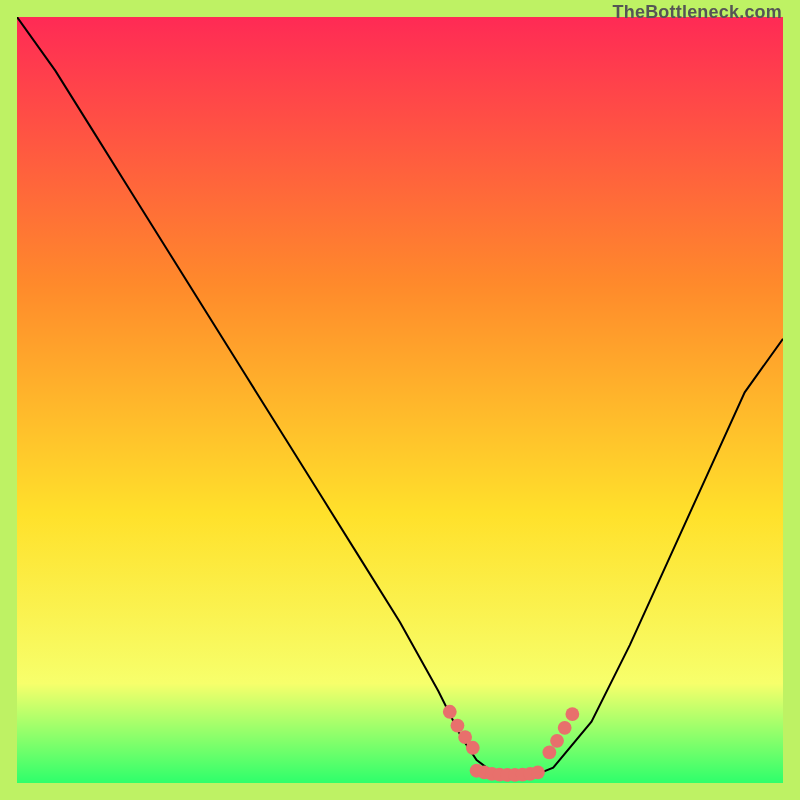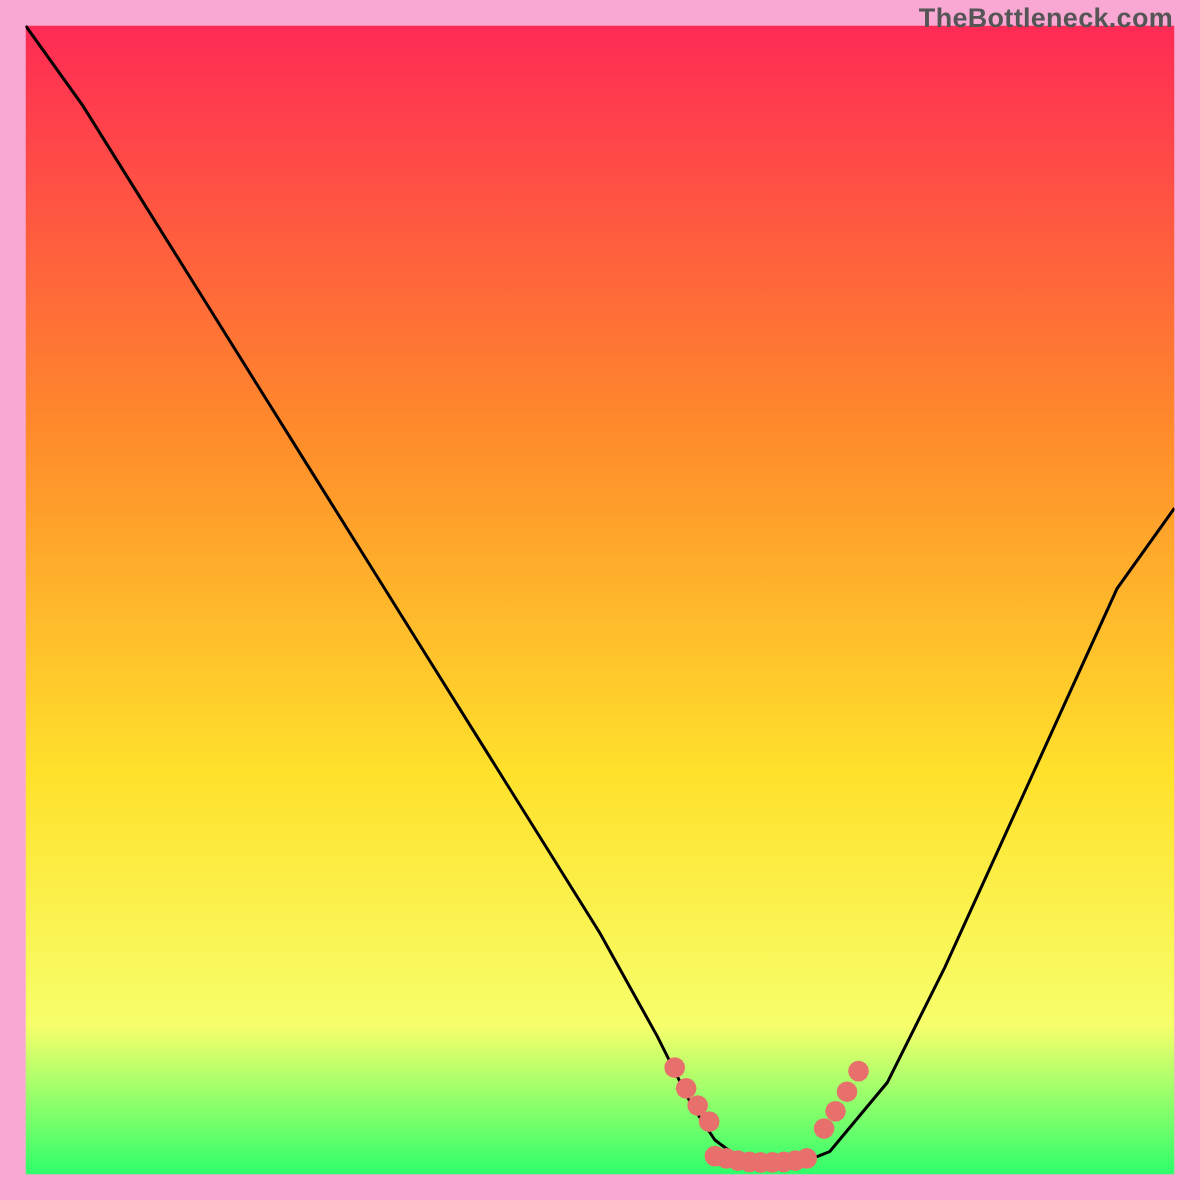--- a/index.html
+++ b/index.html
@@ -7,21 +7,21 @@
     padding: 0;
     width: 800px;
     height: 800px;
     background: #000000;
     overflow: hidden;
   }
   .frame {
     position: relative;
     width: 800px;
     height: 800px;
-    background: #f9a8d4;
+    background: #bef264;
   }
   .plot {
     position: absolute;
     left: 17px;
     top: 17px;
     width: 766px;
     height: 766px;
   }
   .watermark {
     position: absolute;

